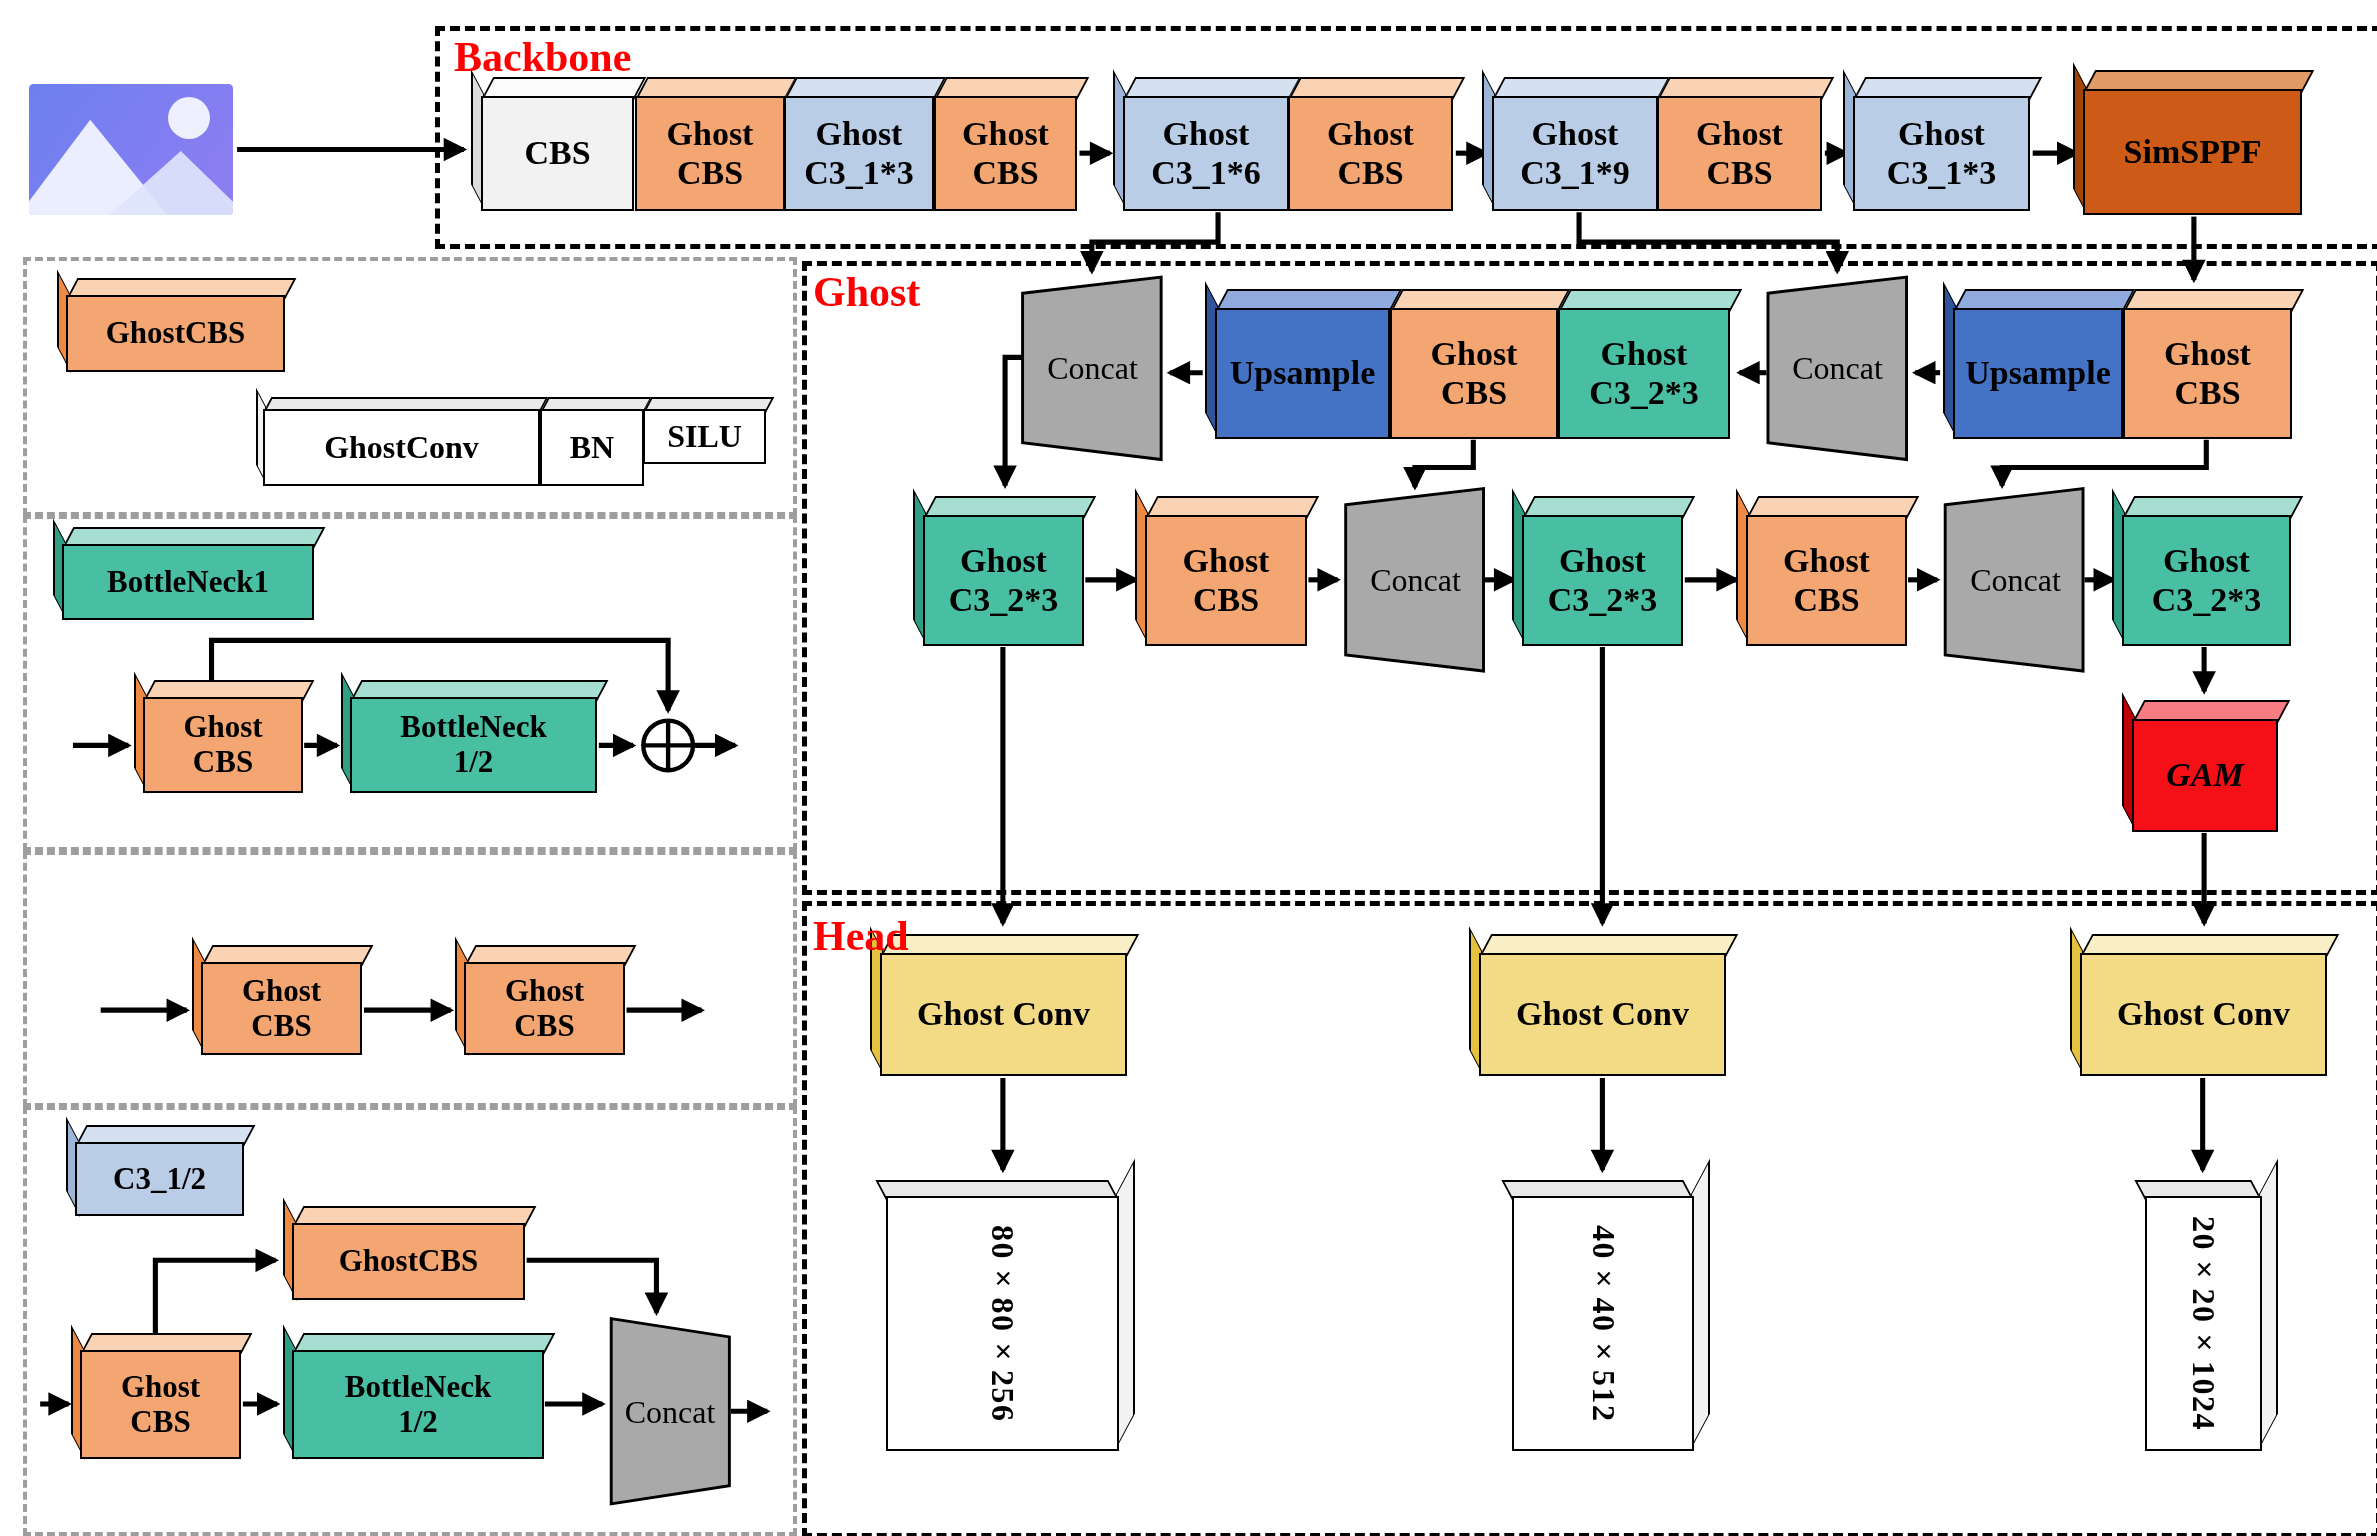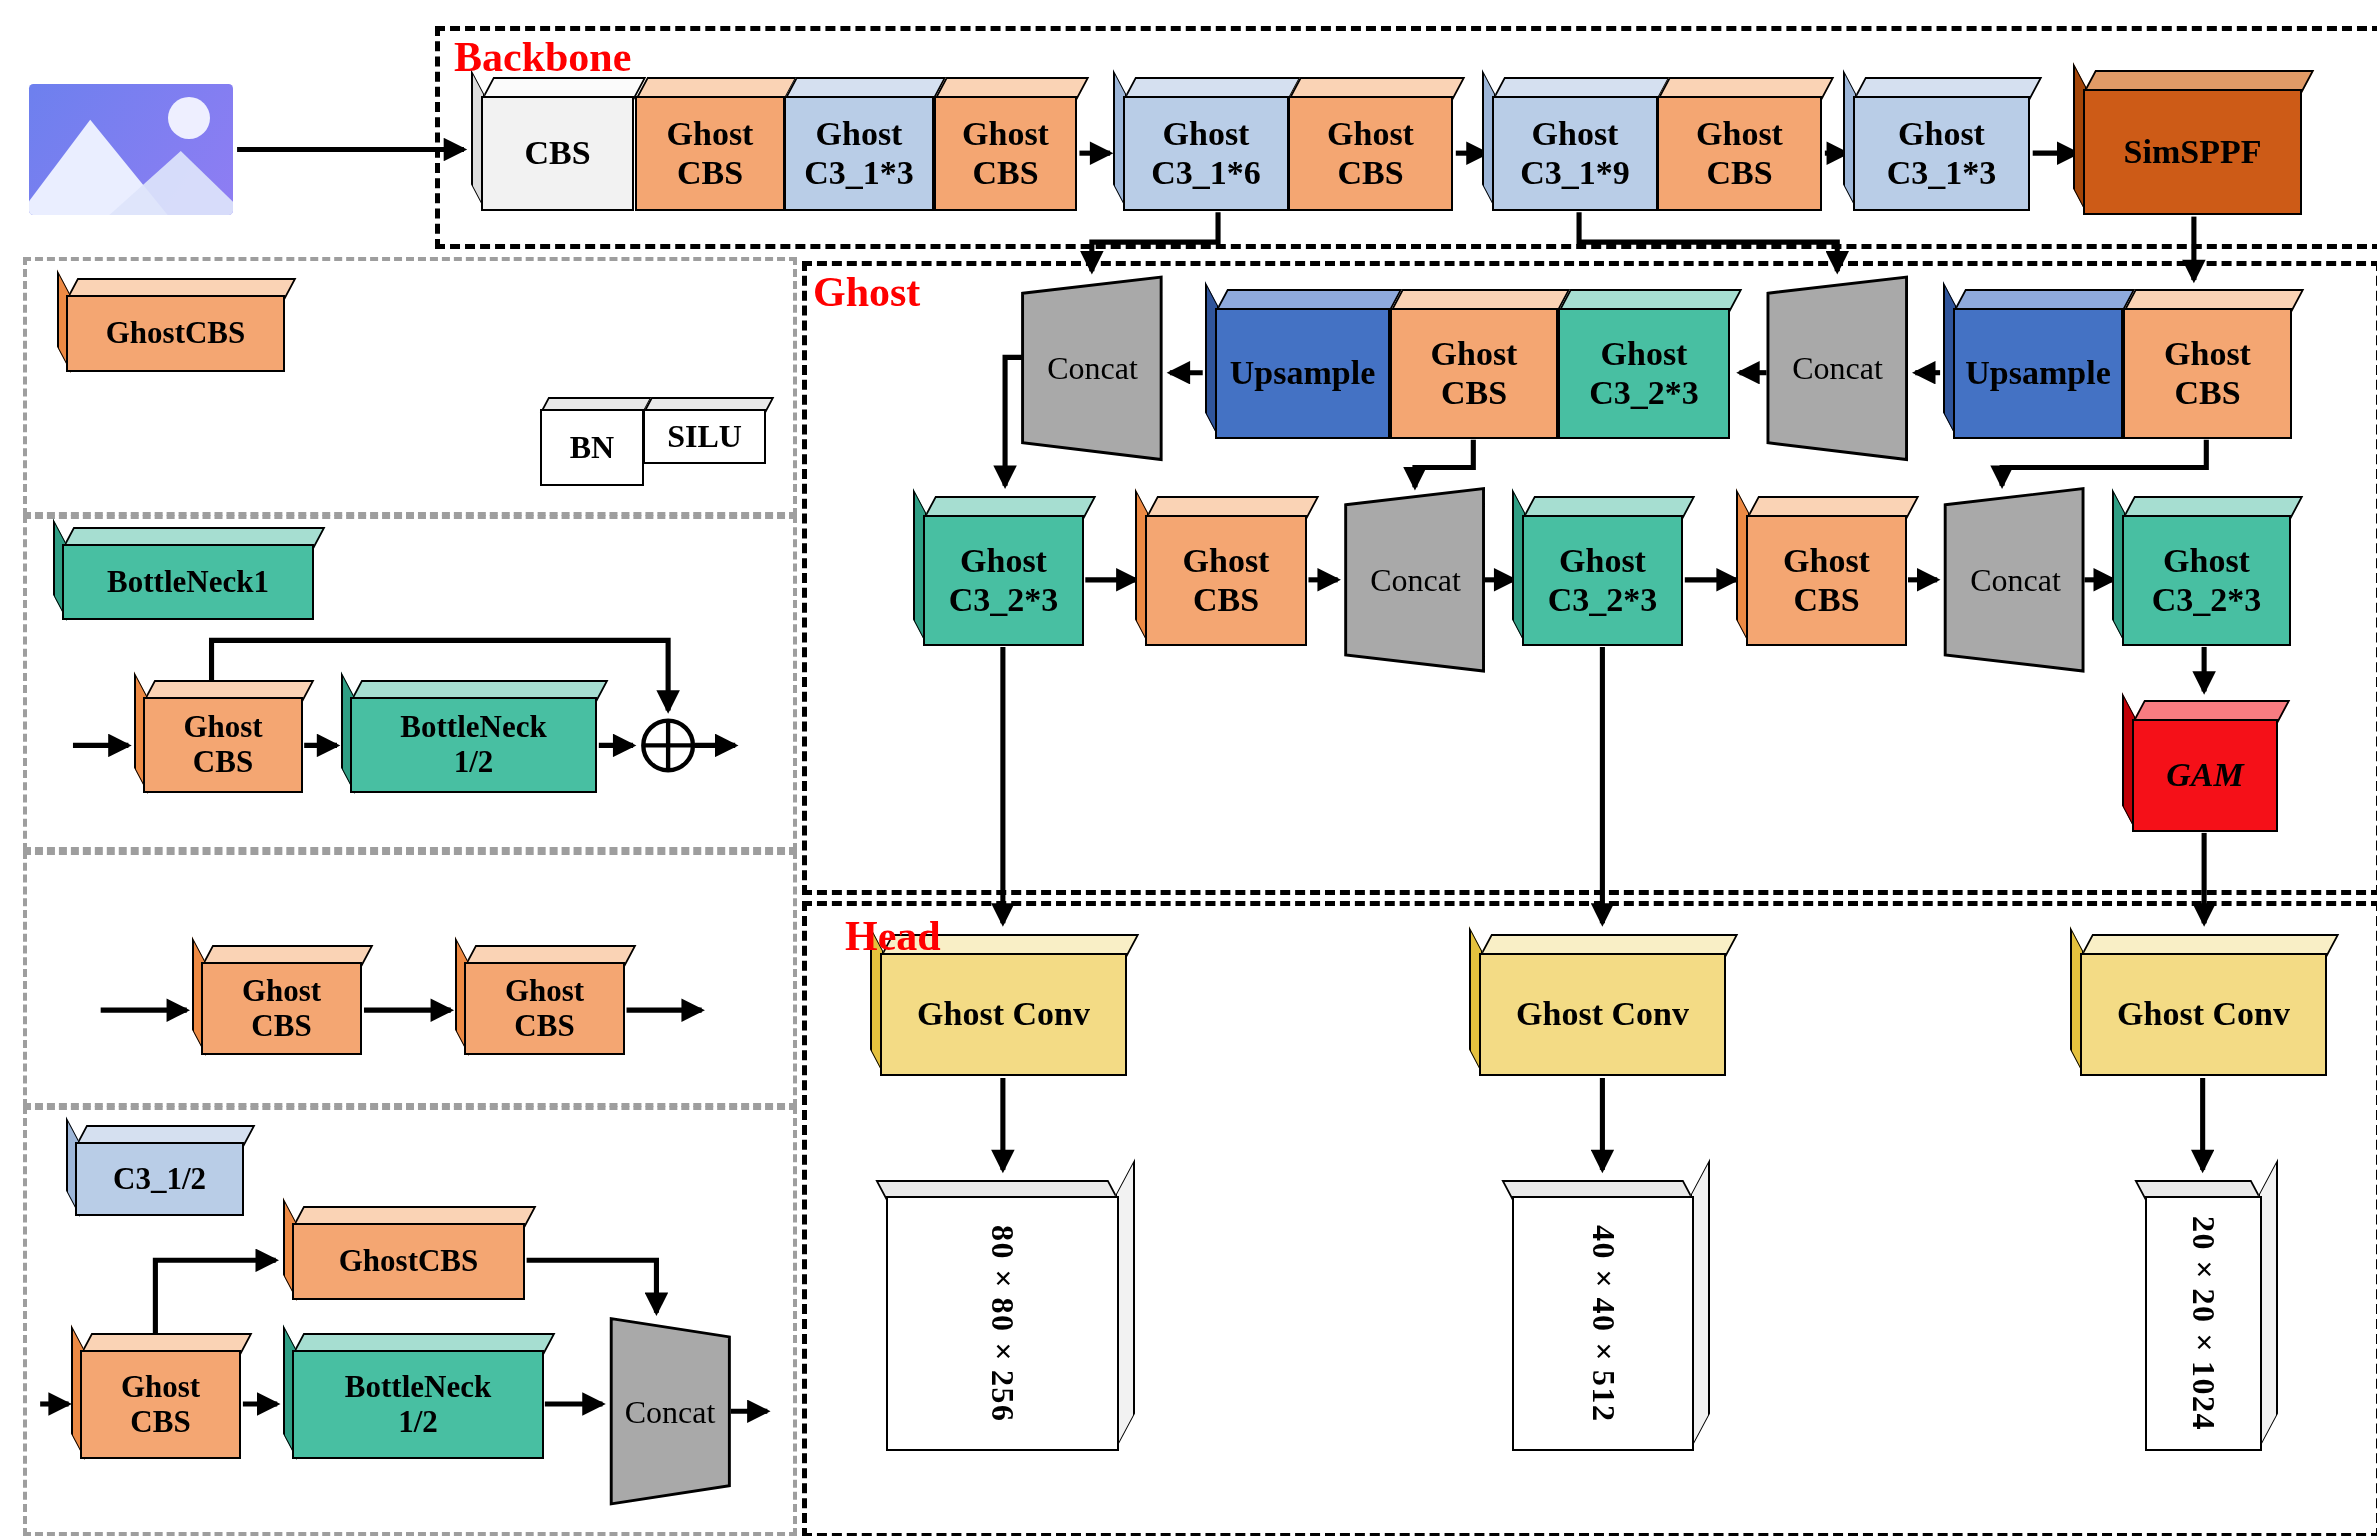--- a/index.html
+++ b/index.html
@@ -54,21 +54,21 @@
   <div class="sec" style="left:435px;top:26px;width:1937px;height:213px;"></div>
   <div class="sec" style="left:802px;top:261px;width:1569px;height:624px;"></div>
   <div class="sec" style="left:802px;top:901px;width:1569px;height:627px;"></div>
   <div class="panel" style="left:23px;top:257px;width:766px;height:251px;"></div>
   <div class="panel" style="left:23px;top:515px;width:766px;height:328px;"></div>
   <div class="panel" style="left:23px;top:851px;width:766px;height:248px;"></div>
   <div class="panel" style="left:23px;top:1106px;width:766px;height:422px;"></div>
 
   <div class="sec-title" style="left:454px;top:36px;">Backbone</div>
   <div class="sec-title" style="left:813px;top:271px;">Ghost</div>
-  <div class="sec-title" style="left:845px;top:915px;">Head</div>
+  <div class="sec-title" style="left:813px;top:915px;">Head</div>
 
   <div class="pic">
     <div class="m1"></div>
     <div class="m2"></div>
     <div class="sun"></div>
   </div>
 
   <svg id="wires" width="2377" height="1536" viewBox="0 0 3259 2106">
     <defs>
       <marker id="ah" viewBox="0 0 5 5" markerWidth="5.2" markerHeight="4.6" refX="4.3" refY="2.5" orient="auto-start-reverse" markerUnits="strokeWidth">
@@ -340,20 +340,27 @@
       </div>
   </div>
 
   <div class="b3 orange leg" style="left:66px;top:295px;width:219px;height:77px;--d:17.5px;--s:9.5px;">
     <div class="t"></div>
       <div class="l"></div>
     <div class="f">
         <span>GhostCBS</span>
       </div>
   </div>
+  <div class="b3 out thin" style="left:263px;top:409px;width:277px;height:77px;--d:11.7px;--s:7.3px;">
+    <div class="t"></div>
+      <div class="l"></div>
+    <div class="f">
+        <span>GhostConv</span>
+      </div>
+  </div>
   <div class="b3 out thin" style="left:540px;top:409px;width:104px;height:77px;--d:11.7px;--s:7.3px;">
     <div class="t"></div>
     <div class="f">
         <span>BN</span>
       </div>
   </div>
   <div class="b3 out thin" style="left:643px;top:409px;width:123px;height:55px;border-radius:8px;--d:11.7px;--s:7.3px;">
     <div class="t"></div>
     <div class="f">
         <span>SILU</span>

